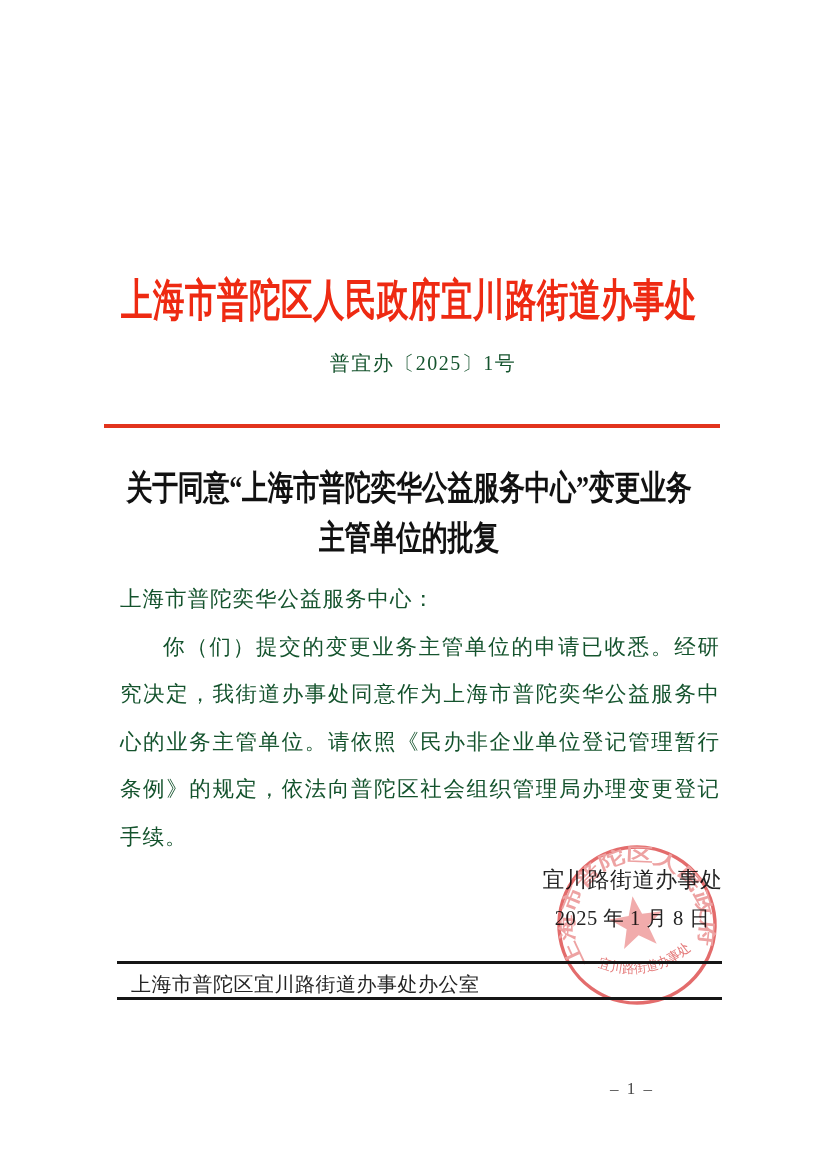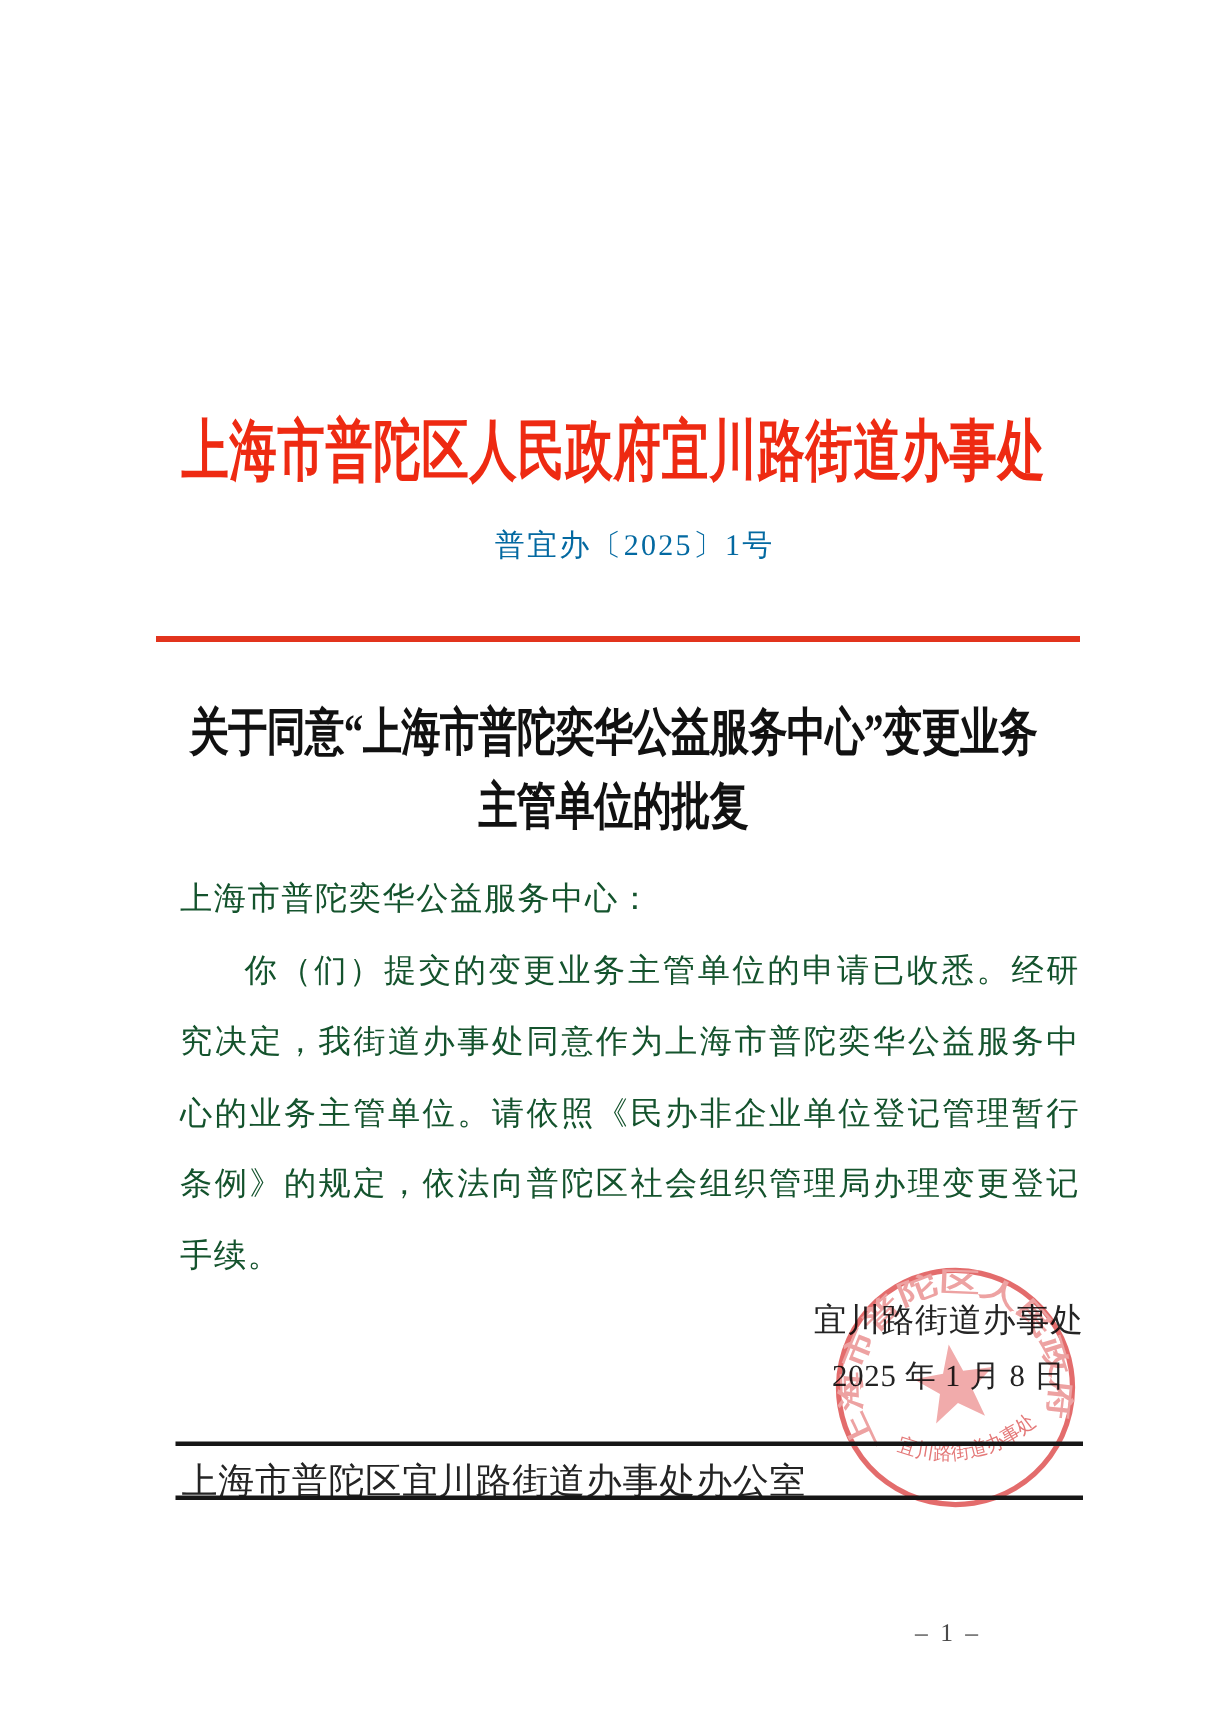--- a/index.html
+++ b/index.html
@@ -18,21 +18,21 @@
     letter-spacing:0.5px;
     color:#ee2a12;
     transform:scaleY(1.40);
     transform-origin:top center;
     white-space:nowrap;
   }
   .doc-number{
     position:absolute;top:350px;left:0;width:818px;
     text-align:center;text-indent:28px;
     font-size:20px;letter-spacing:1.5px;
-    color:#0369a1;
+    color:#14532d;
   }
   .red-divider{
     position:absolute;top:424px;left:104px;
     width:616px;height:3.5px;
     background:#e2341d;
   }
   .doc-title{
     position:absolute;top:464px;left:0;width:818px;
     text-align:center;
     font-size:26px;font-weight:bold;
@@ -62,22 +62,22 @@
     width:174px;height:174px;
     mix-blend-mode:multiply;
     opacity:0.88;
   }
   .footer-line{
     position:absolute;left:117px;width:605px;height:2.5px;background:#161616;
   }
   .footer-line.top{top:961px;}
   .footer-line.bottom{top:997px;}
   .footer-left{
-    position:absolute;top:971px;left:121px;
-    font-size:24px;letter-spacing:0.5px;color:#242424;white-space:nowrap;
+    position:absolute;top:971px;left:131px;
+    font-size:20px;letter-spacing:0.5px;color:#242424;white-space:nowrap;
   }
   .footer-right{
     position:absolute;top:971px;right:110px;
     font-size:20px;letter-spacing:0.5px;color:#242424;white-space:nowrap;
   }
   .page-number{
     position:absolute;top:1079px;right:98px;
     font-size:17px;letter-spacing:2px;color:#4a4a4a;white-space:nowrap;
   }
 </style>

